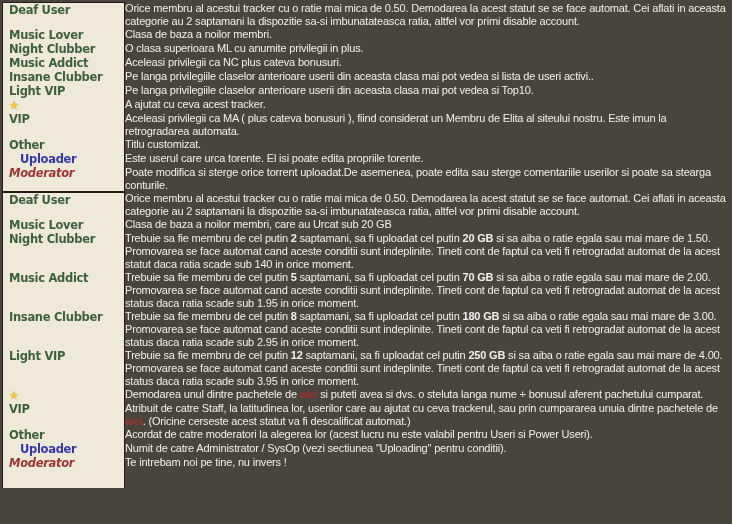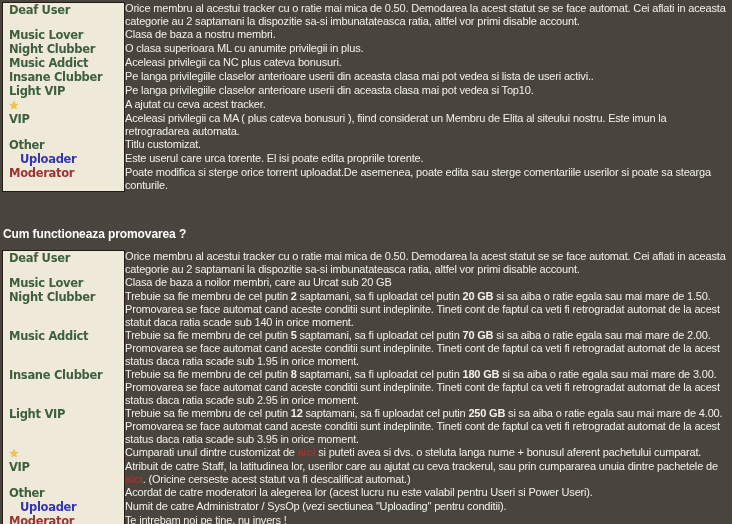--- a/index.html
+++ b/index.html
@@ -19,21 +19,21 @@
     background: var(--panel_bg, #eee9d8);
     border-left:1px solid var(--panel_border, #211d16);
     border-right:1px solid var(--panel_border, #211d16);
     padding:1px 0 0 6px;
     font-family:"DejaVu Sans", sans-serif;
     font-weight:bold; font-size:11.5px; line-height:13px;
     letter-spacing:-0.3px;
     color: var(--class_green, #3d5f3d);
   }
   .row:first-child .label { border-top:1px solid var(--panel_border, #211d16); }
-  .row:last-child  .label { border-bottom:1px solid var(--panel_border, #211d16); }
+  .row:last-child  .label { border-bottom:1px solid var(--panel_border, #211d16);font-style:italic; }
   .tbl.grow .row:last-child .label { padding-bottom:18px; border-bottom:none; }
 
   .label.blue { color: var(--class_blue, #3535b0); padding-left: 17px; }
   .label.red  { color: var(--class_red, #9c3434); }
 
   .desc {
     padding-left:0;
     font-size:11px; line-height:13px;
     letter-spacing:-0.18px;
     color: var(--text, #f2f1ec);
@@ -60,21 +60,21 @@
 
 <div class="wrap">
   <div class="tbl">
   <div class="row">
     <div class="cell label green">Deaf User</div>
     <div class="cell desc"><span>Orice membru al acestui tracker cu o ratie mai mica de 0.50. Demodarea la acest statut se se face automat. Cei aflati in aceasta categorie au 2 saptamani la dispozitie sa-si imbunatateasca ratia, altfel vor primi disable account.</span></div>
   </div>
 
   <div class="row">
     <div class="cell label green">Music Lover</div>
-    <div class="cell desc"><span>Clasa de baza a nostru membri.</span></div>
+    <div class="cell desc"><span>Clasa de baza a noilor membri.</span></div>
   </div>
 
   <div class="row">
     <div class="cell label green">Night Clubber</div>
     <div class="cell desc"><span>O clasa superioara ML cu anumite privilegii in plus.</span></div>
   </div>
 
   <div class="row">
     <div class="cell label green">Music Addict</div>
     <div class="cell desc"><span>Aceleasi privilegii ca NC plus cateva bonusuri.</span></div>
@@ -108,21 +108,20 @@
   <div class="row">
     <div class="cell label blue">Uploader</div>
     <div class="cell desc"><span>Este userul care urca torente. El isi poate edita propriile torente.</span></div>
   </div>
 
   <div class="row">
     <div class="cell label red">Moderator</div>
     <div class="cell desc"><span>Poate modifica si sterge orice torrent uploadat.De asemenea, poate edita sau sterge comentariile userilor si poate sa stearga conturile.</span></div>
   </div>
 </div>
-  <div class="heading">Cum functioneaza promovarea ?</div>
   <div class="tbl grow">
   <div class="row">
     <div class="cell label green">Deaf User</div>
     <div class="cell desc"><span>Orice membru al acestui tracker cu o ratie mai mica de 0.50. Demodarea la acest statut se se face automat. Cei aflati in aceasta categorie au 2 saptamani la dispozitie sa-si imbunatateasca ratia, altfel vor primi disable account.</span></div>
   </div>
 
   <div class="row">
     <div class="cell label green">Music Lover</div>
     <div class="cell desc"><span>Clasa de baza a noilor membri, care au Urcat sub 20 GB</span></div>
   </div>
@@ -142,21 +141,21 @@
     <div class="cell desc"><span>Trebuie sa fie membru de cel putin </span><span class="b">8</span><span> saptamani, sa fi uploadat cel putin </span><span class="b">180 GB</span><span> si sa aiba o ratie egala sau mai mare de 3.00. Promovarea se face automat cand aceste conditii sunt indeplinite. Tineti cont de faptul ca veti fi retrogradat automat de la acest status daca ratia scade sub 2.95 in orice moment.</span></div>
   </div>
 
   <div class="row">
     <div class="cell label green">Light VIP</div>
     <div class="cell desc"><span>Trebuie sa fie membru de cel putin </span><span class="b">12</span><span> saptamani, sa fi uploadat cel putin </span><span class="b">250 GB</span><span> si sa aiba o ratie egala sau mai mare de 4.00. Promovarea se face automat cand aceste conditii sunt indeplinite. Tineti cont de faptul ca veti fi retrogradat automat de la acest status daca ratia scade sub 3.95 in orice moment.</span></div>
   </div>
 
   <div class="row">
     <div class="cell label"><span class="star">★</span></div>
-    <div class="cell desc"><span>Cumparati unul dintre customizat de </span><span class="link">aici</span><span> si puteti avea si dvs. o steluta langa nume + bonusul aferent pachetului cumparat.</span></div>
+    <div class="cell desc"><span>Demodarea unul dintre pachetele de </span><span class="link">aici</span><span> si puteti avea si dvs. o steluta langa nume + bonusul aferent pachetului cumparat.</span></div>
   </div>
 
   <div class="row">
     <div class="cell label green">VIP</div>
     <div class="cell desc"><span>Atribuit de catre Staff, la latitudinea lor, userilor care au ajutat cu ceva trackerul, sau prin cumpararea unuia dintre pachetele de </span><span class="link">aici</span><span>. (Oricine cerseste acest statut va fi descalificat automat.)</span></div>
   </div>
 
   <div class="row">
     <div class="cell label green">Other</div>
     <div class="cell desc"><span>Acordat de catre moderatori la alegerea lor (acest lucru nu este valabil pentru Useri si Power Useri).</span></div>

